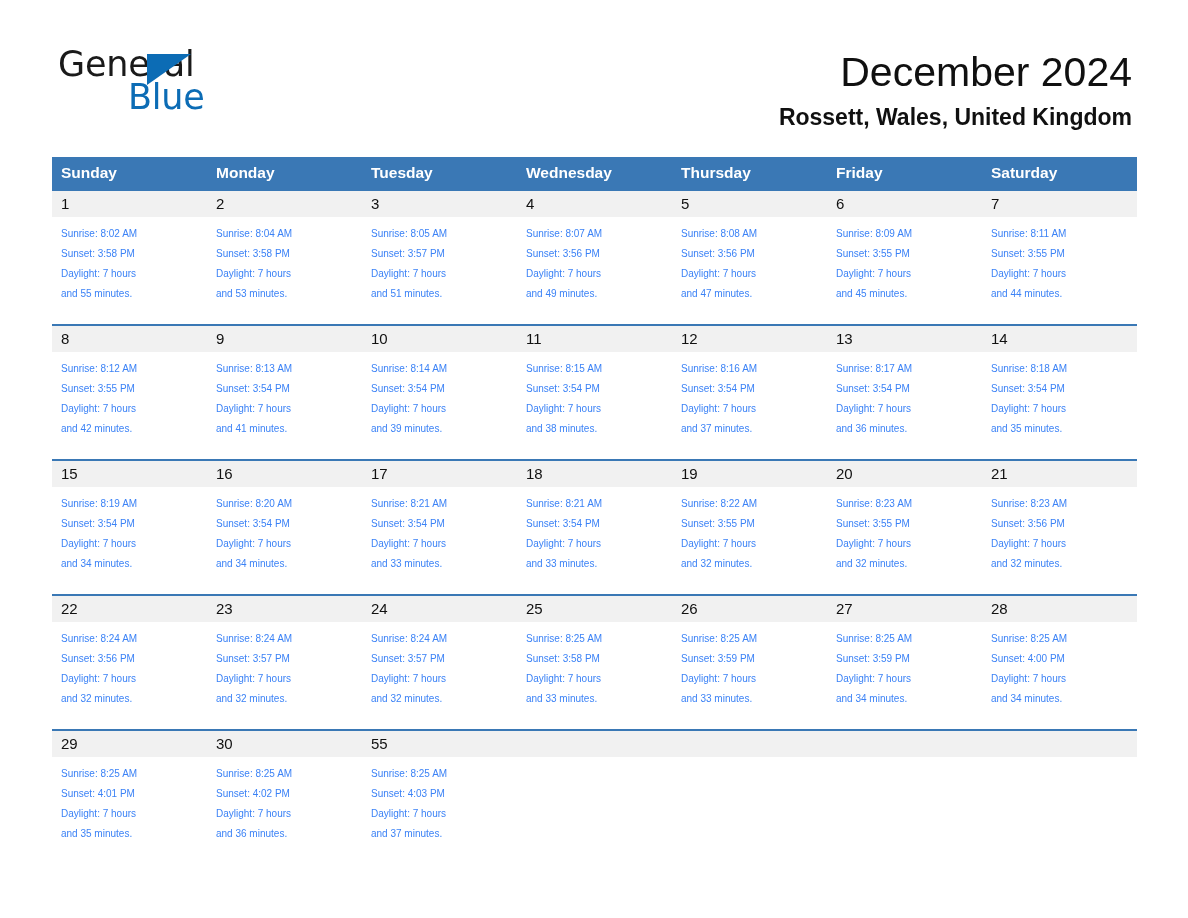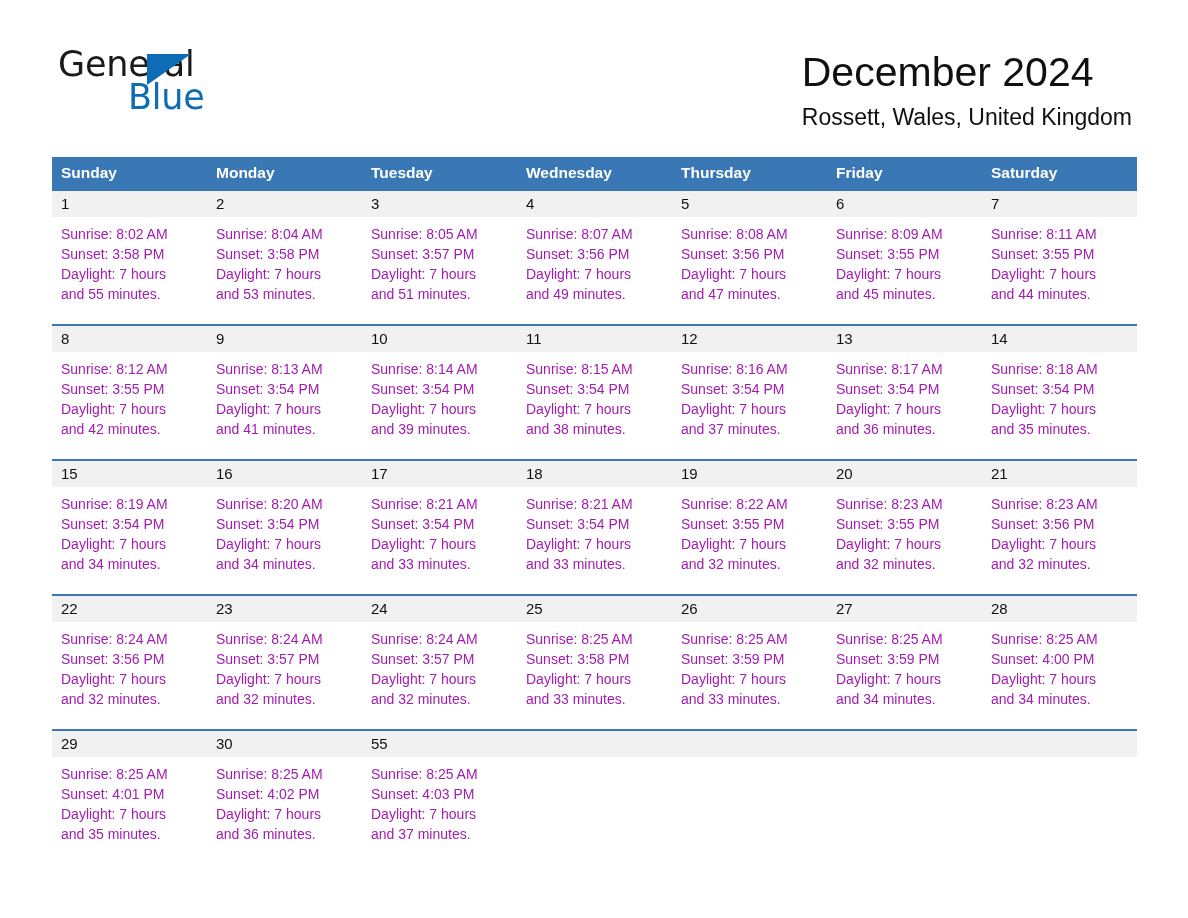--- a/index.html
+++ b/index.html
@@ -67,34 +67,35 @@
     letter-spacing: -0.2px;
     color: #0c6cb5;
     font-family: "DejaVu Sans", sans-serif;
     font-weight: 400;
   }
 
   .title-block {
     position: absolute;
     right: 56px;
     top: 48px;
+    text-align: right;
   }
   .month-title {
     font-size: 41px;
     line-height: 48px;
     font-weight: 400;
     color: #101010;
     font-family: "Liberation Sans", sans-serif;
     white-space: nowrap;
   }
   .location-title {
     font-size: 23px;
     line-height: 30px;
     margin-top: 6px;
-    font-weight: 400;
+    font-weight: 700;
     color: #101010;
     white-space: nowrap;
   }
 
   
   .calendar {
     position: absolute;
     left: 52px;
     top: 157px;
     width: 1085px;
@@ -134,23 +135,23 @@
     height: 26px;
     font-size: 15px;
     line-height: 26px;
     padding-left: 9px;
     color: #111111;
   }
   .day-cell.empty .day-number-band { background: #f1f1f1; }
 
   .day-body {
     padding: 7px 6px 0 9px;
-    font-size: 14px;
+    font-size: 10px;
     line-height: 20px;
-    color: #a21caf;
+    color: #3b82f6;
   }
   .day-body div { white-space: nowrap; }
 </style>
 </head>
 <body>
 
 <div class="page">
 
   <div class="top">
 

